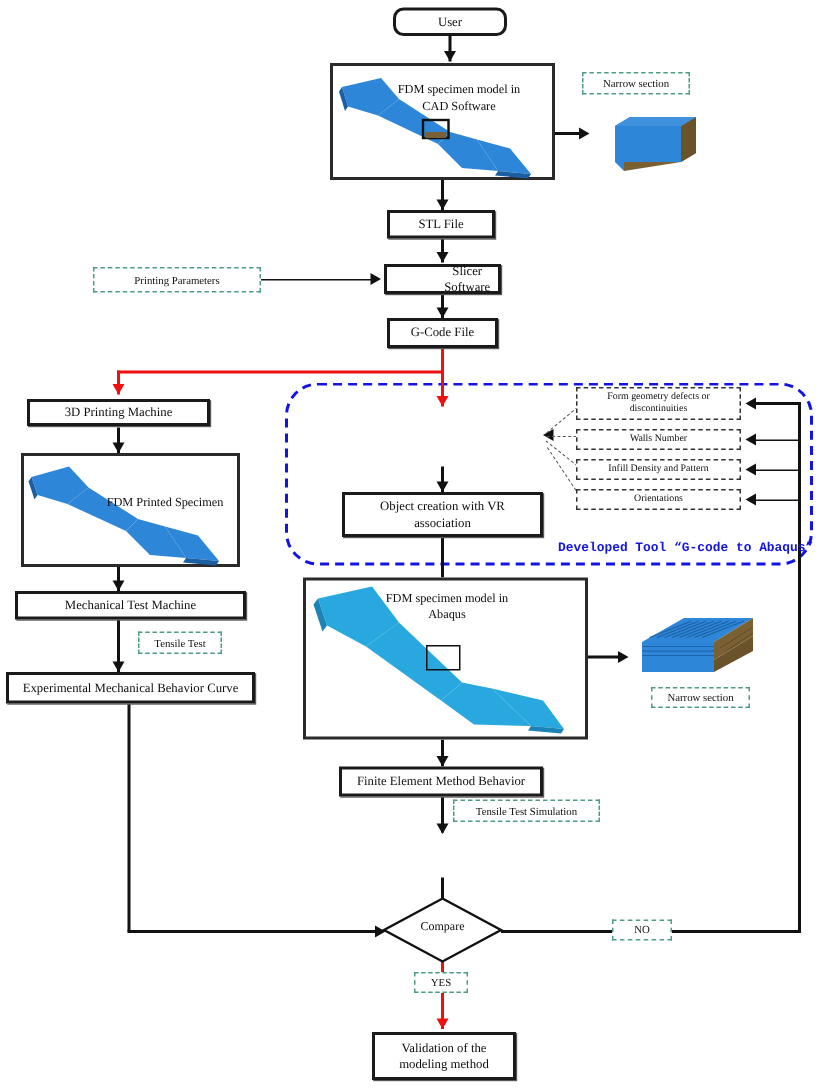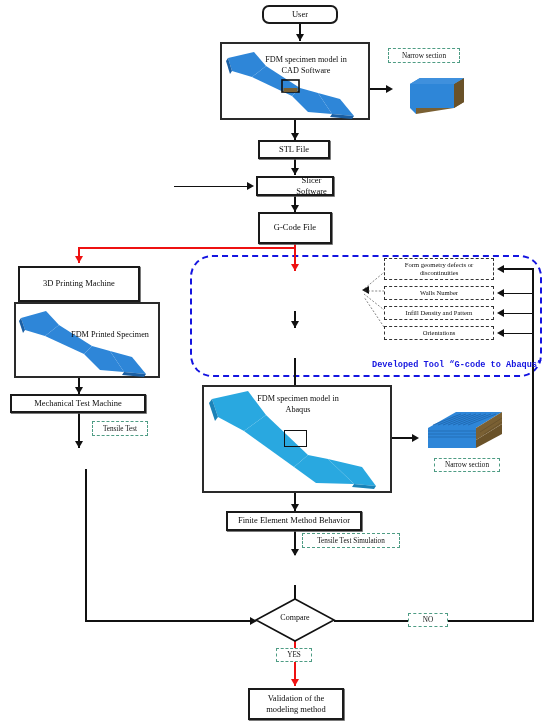--- a/index.html
+++ b/index.html
@@ -193,69 +193,75 @@
 
   <div class="ln vl" style="left:294.2px; top:120px; height:20px;"></div>
   <div class="ar down" style="left:291px; top:133px;"></div>
 
   <div class="node thick" style="left:258px; top:140px; width:72px; height:19px;">STL File</div>
   <div class="ln vl" style="left:294.2px; top:159px; height:16px;"></div>
   <div class="ar down" style="left:291px; top:168px;"></div>
 
   <div class="node thick" style="left:256px; top:176px; width:78px; height:20px;padding-left:36px;">Slicer Software</div>
 
+  <div class="tag" style="left:62px; top:178px; width:112px; height:17px;">Printing Parameters</div>
   <div class="ln hl" style="left:174px; top:185.5px; width:74px;"></div>
   <div class="ar right" style="left:247px; top:182px;"></div>
 
   <div class="ln vl" style="left:294.2px; top:196px; height:16px;"></div>
   <div class="ar down" style="left:291px; top:205px;"></div>
 
-  <div class="node thick" style="left:258px; top:212px; width:74px; height:32px;">G-Code File</div>
+  <div class="node thick" style="left:258px; top:212px; width:74px; height:20px;">G-Code File</div>
 
   <div class="ln vl red" style="left:294.2px; top:232px; height:16px;"></div>
   <div class="ln hl red" style="left:78px; top:247px; width:217px;"></div>
   <div class="ln vl red" style="left:78px; top:247px; height:16px;"></div>
   <div class="ar down red" style="left:75px; top:256px;"></div>
   <div class="ln vl red" style="left:294.2px; top:247px; height:24px;"></div>
   <div class="ar down red" style="left:291px; top:264px;"></div>
 
-  <div class="node thick" style="left:18px; top:266px; width:122px; height:36px;">3D Printing Machine</div>
+  <div class="node thick" style="left:18px; top:266px; width:122px; height:18px;">3D Printing Machine</div>
   <div class="ln vl" style="left:78.2px; top:285px; height:17px;"></div>
   <div class="ar down" style="left:75px; top:295px;"></div>
 
   <div class="node img-frame" style="left:14px; top:302px; width:146px; height:76px;">
     <svg width="142" height="72" viewBox="0 0 142 72">
       <polygon points="5,14 30,7 43,21 29,32 9,26" fill="#2e86d8"></polygon>
       <polygon points="29,32 43,21 76,42 68,50" fill="#2e86d8"></polygon>
       <polygon points="68,50 76,42 94,47 108,68 84,66" fill="#2e86d8"></polygon>
       <polygon points="94,47 116,53 130,70 108,68" fill="#2e86d8"></polygon>
       <polygon points="5,14 9,26 7,29 3,17" fill="#1b5fa3"></polygon>
       <polygon points="108,68 130,70 128,73 106,71" fill="#1b5fa3"></polygon>
     </svg>
   </div>
   <div class="frame-label" style="left:62px; top:330px; width:96px;text-align:center;">FDM Printed Specimen</div>
 
   <div class="ln vl" style="left:78.2px; top:378px; height:16px;"></div>
   <div class="ar down" style="left:75px; top:387px;"></div>
 
-  <div class="node thick" style="left:10px; top:394px; width:136px; height:19px;">Mechanical Test Machine</div>
+  <div class="node thick" style="left:10px; top:394px; width:154px; height:19px;">Mechanical Test Machine</div>
 
   <div class="ln vl" style="left:78.2px; top:413px; height:35px;"></div>
   <div class="ar down" style="left:75px; top:441px;"></div>
   <div class="tag" style="left:92px; top:421px; width:56px; height:15px;">Tensile Test</div>
 
+  <div class="node thick" style="left:4px; top:448px; width:166px; height:21px;">Experimental Mechanical Behavior Curve</div>
 
   <div class="ln vl" style="left:85.2px; top:469px; height:152px;"></div>
   <div class="ln hl" style="left:85px; top:620px; width:168px;"></div>
   <div class="ar right" style="left:250px; top:616.8px;"></div>
 
 
   <div class="ln vl" style="left:294.2px; top:311px; height:17px;"></div>
   <div class="ar down" style="left:291px; top:321px;"></div>
 
+  <div class="node thick" style="left:228px; top:328px; width:134px; height:30px; flex-direction:column;">
+    <span>Object creation with VR</span>
+    <span>association</span>
+  </div>
 
   <div class="param" style="left:384px; top:258px; width:110px; height:22px; flex-direction:column;">
     <span>Form geometry defects or</span>
     <span>discontinuities</span>
   </div>
   <div class="param" style="left:384px; top:286px; width:110px; height:14px;">
     <span>Walls Number</span>
   </div>
   <div class="param" style="left:384px; top:306px; width:110px; height:14px;">
     <span>Infill Density and Pattern</span>

